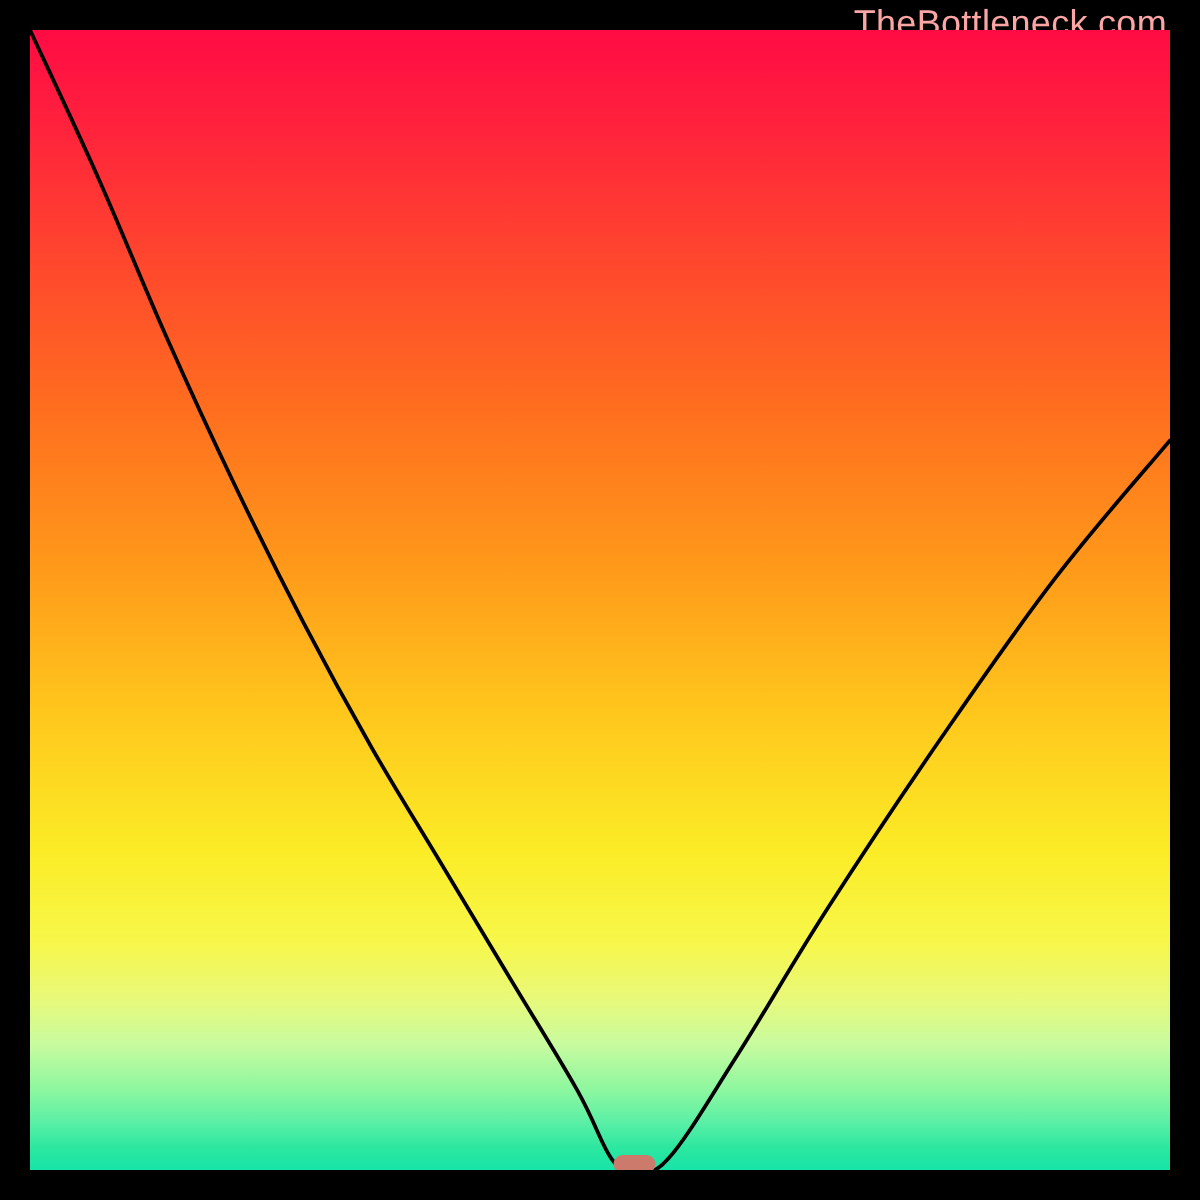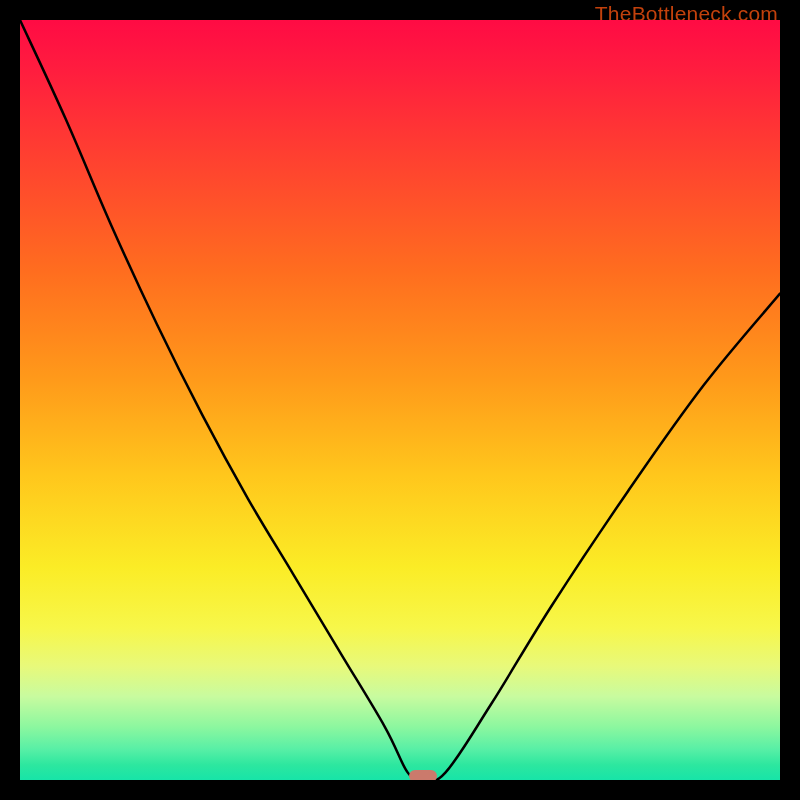--- a/index.html
+++ b/index.html
@@ -62,22 +62,22 @@
     position: absolute;
     width: 28px;
     height: 12px;
     border-radius: 6px;
     background: #cb7a6c;
   }
   .watermark {
     position: absolute;
     top: 2px;
     right: 22px;
-    color: #c2410c;
-    font-size: 21px;
+    color: #fca5a5;
+    font-size: 24px;
     font-weight: 500;
     letter-spacing: 0.2px;
   }
 </style>
 </head>
 <body>
 
 <div class="frame">
   <div class="watermark">TheBottleneck.com</div>
 

